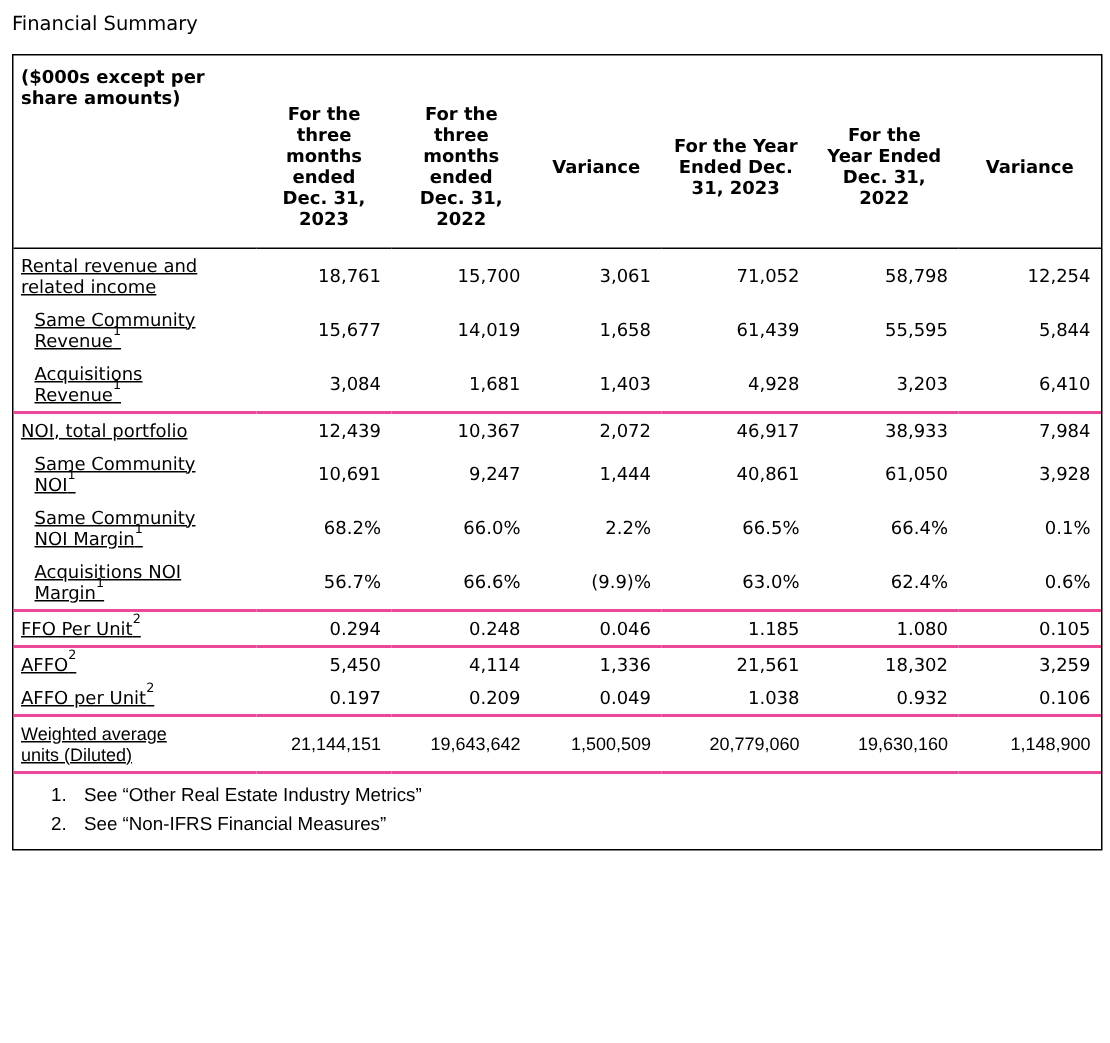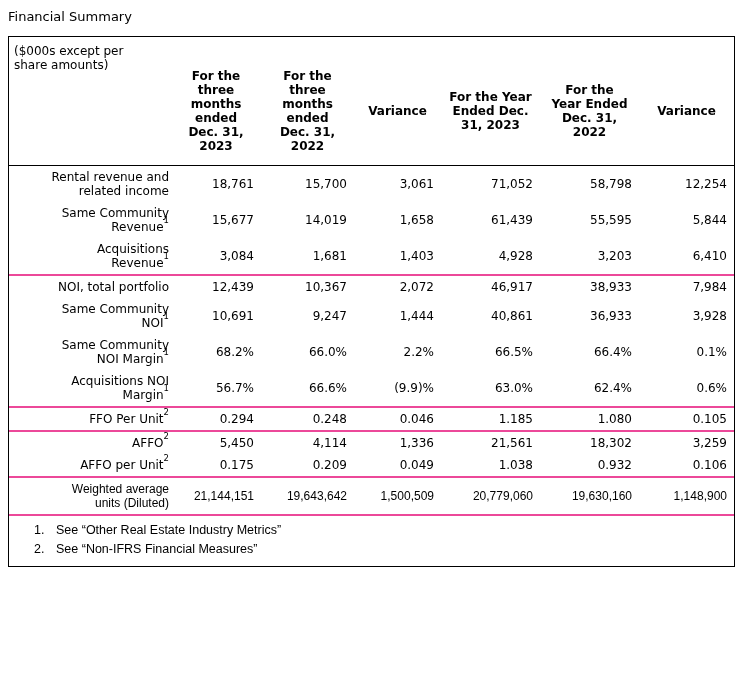--- a/index.html
+++ b/index.html
@@ -22,31 +22,32 @@
     border-collapse: collapse;
     table-layout: fixed;
     width: 100%;
     font-size: 12px;
     line-height: 14px;
   }
   thead tr { height: 128px; }
   thead th { border-bottom: 1px solid #000000; }
   th.corner {
     text-align: left; vertical-align: top;
-    font-weight: normal; white-space: pre-line;
+    font-weight: bold; white-space: pre-line;
     padding: 7px 2px 0 5px;
   }
   th.colhead {
     font-weight: bold; text-align: center;
     vertical-align: middle; white-space: pre-line;
     padding: 26px 2px 5px;
   }
   td.label {
-    text-align: right; vertical-align: middle;
+    text-align: left; vertical-align: middle;
     padding: 4px 2px 4px 5px;
+    text-decoration: underline;
   }
   td.label.indent { padding-left: 14px; }
   td.val {
     text-align: right; vertical-align: middle;
     padding: 4px 7px 4px 2px;
   }
   .lbl { white-space: pre-line; }
   sup {
     font-size: 8.5px; line-height: 0;
     position: relative; top: -3px;
@@ -146,21 +147,21 @@
     <td class="val">38,933</td>
     <td class="val">7,984</td>
   </tr>
         <tr>
     <td class="label indent"><span class="lbl">Same Community
 NOI</span><sup>1</sup></td>
     <td class="val strong">10,691</td>
     <td class="val">9,247</td>
     <td class="val">1,444</td>
     <td class="val strong">40,861</td>
-    <td class="val">36,933</td>
+    <td class="val">61,050</td>
     <td class="val">3,928</td>
   </tr>
         <tr>
     <td class="label indent"><span class="lbl">Same Community
 NOI Margin</span><sup>1</sup></td>
     <td class="val strong">68.2%</td>
     <td class="val">66.0%</td>
     <td class="val">2.2%</td>
     <td class="val strong">66.5%</td>
     <td class="val">66.4%</td>
@@ -189,21 +190,21 @@
     <td class="label"><span class="lbl">AFFO</span><sup>2</sup></td>
     <td class="val strong">5,450</td>
     <td class="val">4,114</td>
     <td class="val">1,336</td>
     <td class="val strong">21,561</td>
     <td class="val">18,302</td>
     <td class="val">3,259</td>
   </tr>
         <tr class="group-end">
     <td class="label"><span class="lbl">AFFO per Unit</span><sup>2</sup></td>
-    <td class="val strong">0.175</td>
+    <td class="val strong">0.197</td>
     <td class="val">0.209</td>
     <td class="val">0.049</td>
     <td class="val strong">1.038</td>
     <td class="val">0.932</td>
     <td class="val">0.106</td>
   </tr>
         <tr class="group-end condensed">
     <td class="label"><span class="lbl">Weighted average
 units (Diluted)</span></td>
     <td class="val strong">21,144,151</td>

